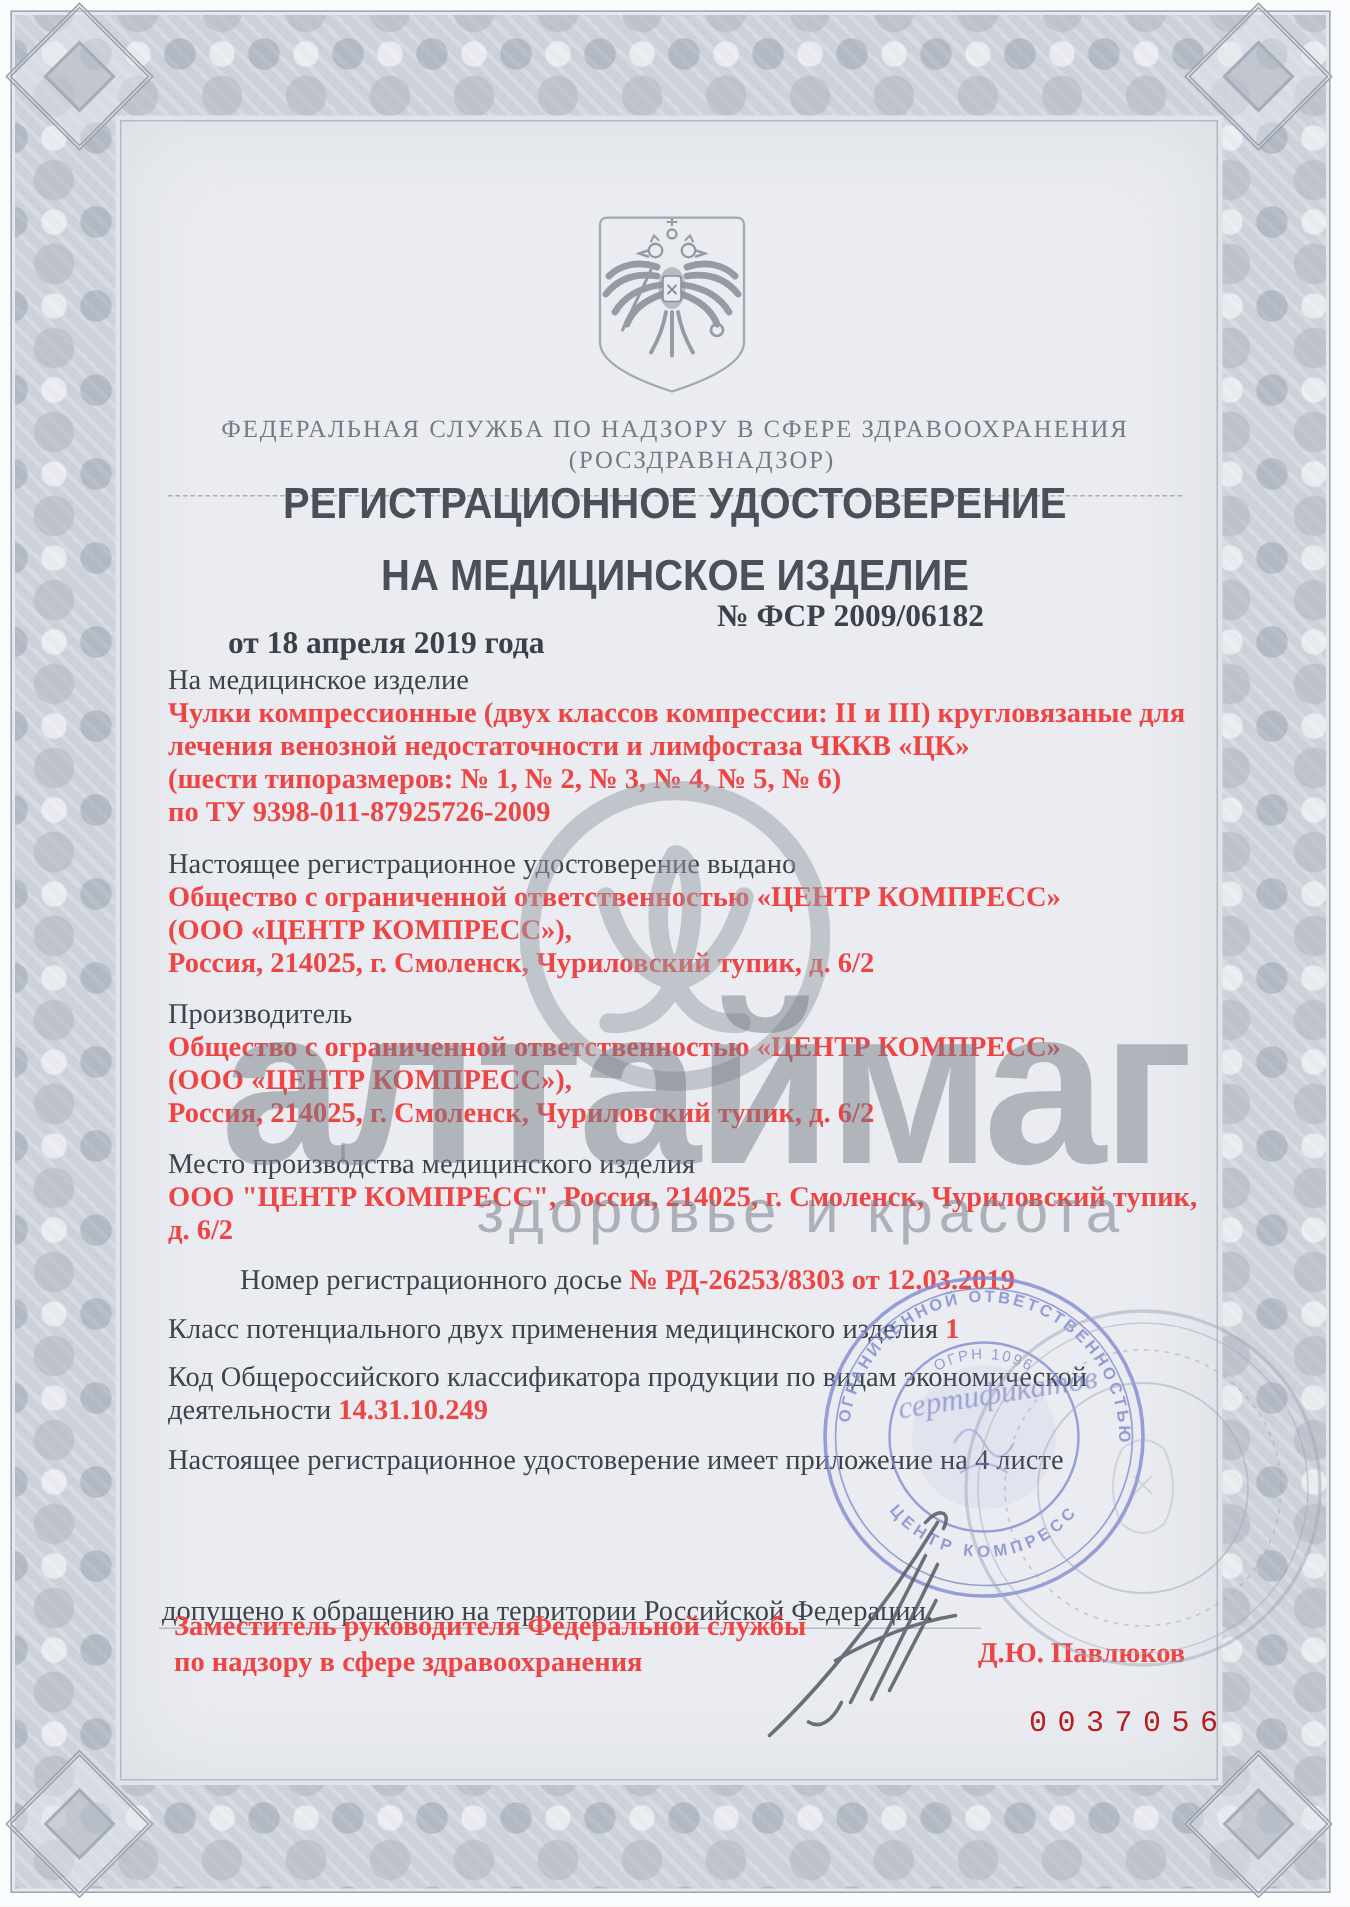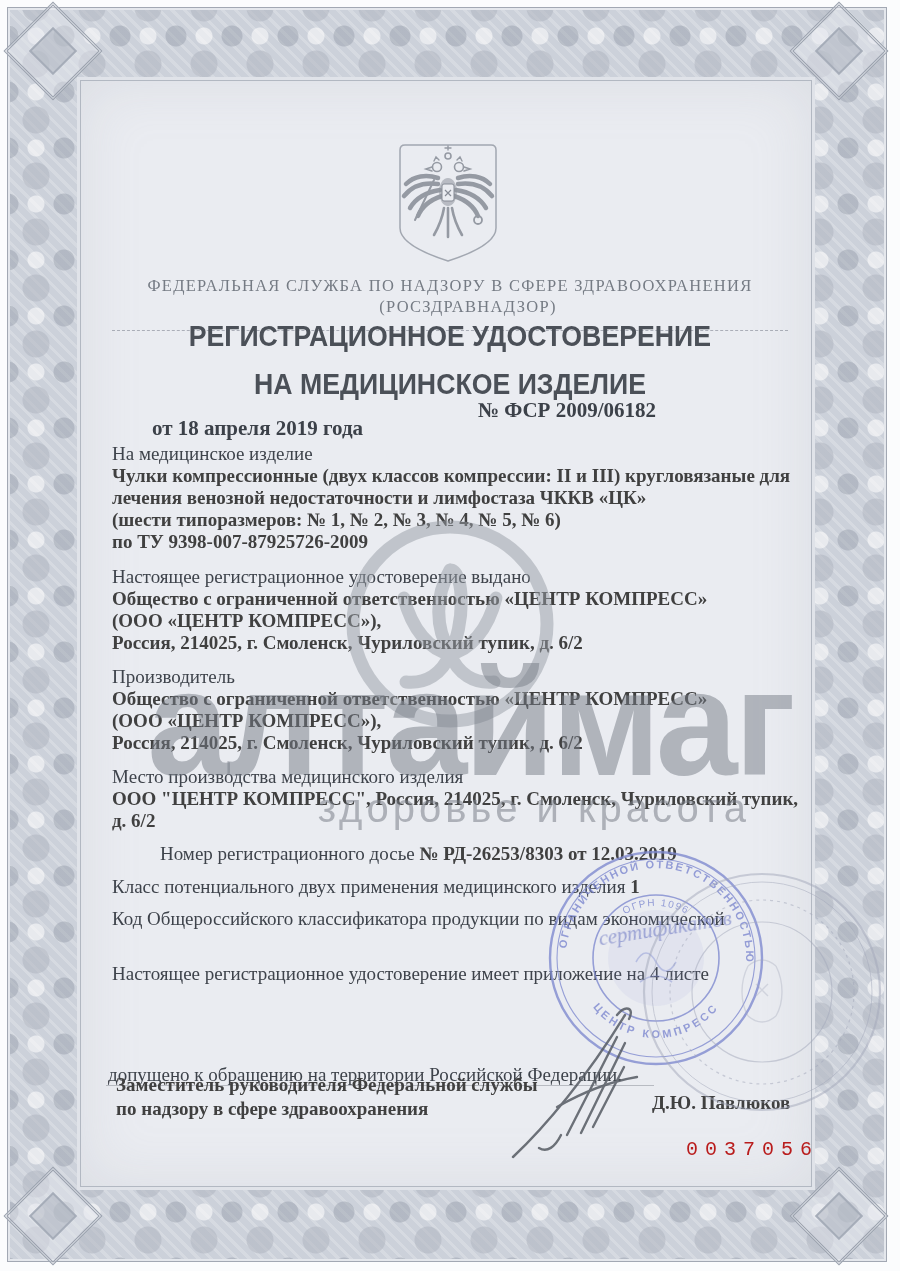--- a/index.html
+++ b/index.html
@@ -29,21 +29,21 @@
   .c-bl{left:12px;bottom:14px;} .c-br{right:20px;bottom:14px;}
 
   .abs{position:absolute;white-space:nowrap;}
   .center{left:0;right:0;text-align:center;}
   .agency{font-size:16.5px;letter-spacing:1.3px;color:#757b84;}
   .dashline{position:absolute;left:112px;width:676px;border-top:1px dashed rgba(118,124,136,.55);}
   .titl{font-family:"Liberation Sans",sans-serif;font-weight:bold;font-size:29px;color:#4b5058;}
   .titl span{display:inline-block;transform:scaleX(.92);}
   .numline{font-weight:bold;font-size:21px;color:#3c4149;}
   .line{position:absolute;left:112px;font-size:19px;line-height:22px;color:#3e434b;}
-  .b{font-weight:bold;color:#404040;}
+  .b{font-weight:bold;color:#ef4444;}
   .wm-brand{position:absolute;left:120px;width:700px;top:648px;text-align:center;z-index:6;
     font-family:"Liberation Sans",sans-serif;font-weight:bold;font-size:150px;line-height:150px;
     letter-spacing:-3px;color:rgba(118,124,133,.50);transform:scaleX(.98);pointer-events:none;}
   .wm-tag{position:absolute;left:150px;width:600px;top:786px;text-align:right;z-index:6;
     font-family:"Liberation Sans",sans-serif;font-size:40px;letter-spacing:4px;
     color:rgba(122,128,137,.55);filter:blur(.3px);pointer-events:none;}
   .wm-logo{position:absolute;left:338px;top:512px;z-index:5;opacity:.5;pointer-events:none;}
   .stamp{position:absolute;z-index:7;pointer-events:none;}
   .note-blue{position:absolute;left:598px;top:916px;z-index:7;transform:rotate(-9deg);
     font-style:italic;font-size:21px;color:rgba(116,128,198,.65);filter:blur(.4px);}
@@ -99,41 +99,42 @@
     <span>РЕГИСТРАЦИОННОЕ УДОСТОВЕРЕНИЕ</span></div>
   <div class="abs center titl" style="top:368px;z-index:3;">
     <span>НА МЕДИЦИНСКОЕ ИЗДЕЛИЕ</span></div>
   <div class="abs numline" style="left:478px;top:398px;z-index:3;">№  ФСР 2009/06182</div>
   <div class="abs numline" style="left:152px;top:416px;z-index:3;">от  18 апреля 2019 года</div>
 
   <div class="line" style="top:443px;z-index:3;">На медицинское изделие</div>
   <div class="line b" style="top:465px;z-index:3;">Чулки компрессионные (двух классов компрессии: II и III) кругловязаные для</div>
   <div class="line b" style="top:487px;z-index:3;">лечения венозной недостаточности и лимфостаза ЧККВ «ЦК»</div>
   <div class="line b" style="top:509px;z-index:3;">(шести типоразмеров: № 1, № 2, № 3, № 4, № 5, № 6)</div>
-  <div class="line b" style="top:531px;z-index:3;">по ТУ 9398-007-87925726-2009</div>
+  <div class="line b" style="top:531px;z-index:3;">по ТУ 9398-011-87925726-2009</div>
 
   <div class="line" style="top:566px;z-index:3;">Настоящее регистрационное удостоверение выдано</div>
   <div class="line b" style="top:588px;z-index:3;">Общество с ограниченной ответственностью «ЦЕНТР КОМПРЕСС»</div>
   <div class="line b" style="top:610px;z-index:3;">(ООО «ЦЕНТР КОМПРЕСС»),</div>
   <div class="line b" style="top:632px;z-index:3;">Россия, 214025, г. Смоленск, Чуриловский тупик, д. 6/2</div>
 
   <div class="line" style="top:666px;z-index:3;">Производитель</div>
   <div class="line b" style="top:688px;z-index:3;">Общество с ограниченной ответственностью «ЦЕНТР КОМПРЕСС»</div>
   <div class="line b" style="top:710px;z-index:3;">(ООО «ЦЕНТР КОМПРЕСС»),</div>
   <div class="line b" style="top:732px;z-index:3;">Россия, 214025, г. Смоленск, Чуриловский тупик, д. 6/2</div>
 
   <div class="line" style="top:766px;z-index:3;">Место производства медицинского изделия</div>
   <div class="line b" style="top:788px;z-index:3;">ООО "ЦЕНТР КОМПРЕСС", Россия, 214025, г. Смоленск, Чуриловский тупик,</div>
   <div class="line b" style="top:810px;z-index:3;">д. 6/2</div>
 
   <div class="line" style="top:843px;z-index:3;margin-left:48px;"><span>Номер регистрационного досье </span><span class="b">№ РД-26253/8303 от 12.03.2019</span></div>
 
   <div class="line" style="top:876px;z-index:3;"><span>Класс потенциального двух применения медицинского изделия </span><span class="b">1</span></div>
 
   <div class="line" style="top:908px;z-index:3;">Код Общероссийского классификатора продукции по видам экономической</div>
+  <div class="line" style="top:930px;z-index:3;"><span>деятельности </span><span class="b">14.31.10.249</span></div>
 
   <div class="line" style="top:963px;z-index:3;">Настоящее регистрационное удостоверение имеет приложение на 4 листе</div>
 
   <div class="line" style="left:108px;top:1064px;z-index:3;filter:blur(.2px);">допущено к обращению на территории Российской Федерации.</div>
   <div class="foldline"></div>
   <div class="line b" style="left:116px;top:1074px;z-index:4;">Заместитель руководителя Федеральной службы</div>
   <div class="line b" style="left:116px;top:1098px;z-index:4;">по надзору в сфере здравоохранения</div>
   <div class="line b" style="left:652px;top:1092px;z-index:4;">Д.Ю. Павлюков</div>
   <div class="serial">0037056</div>
 

